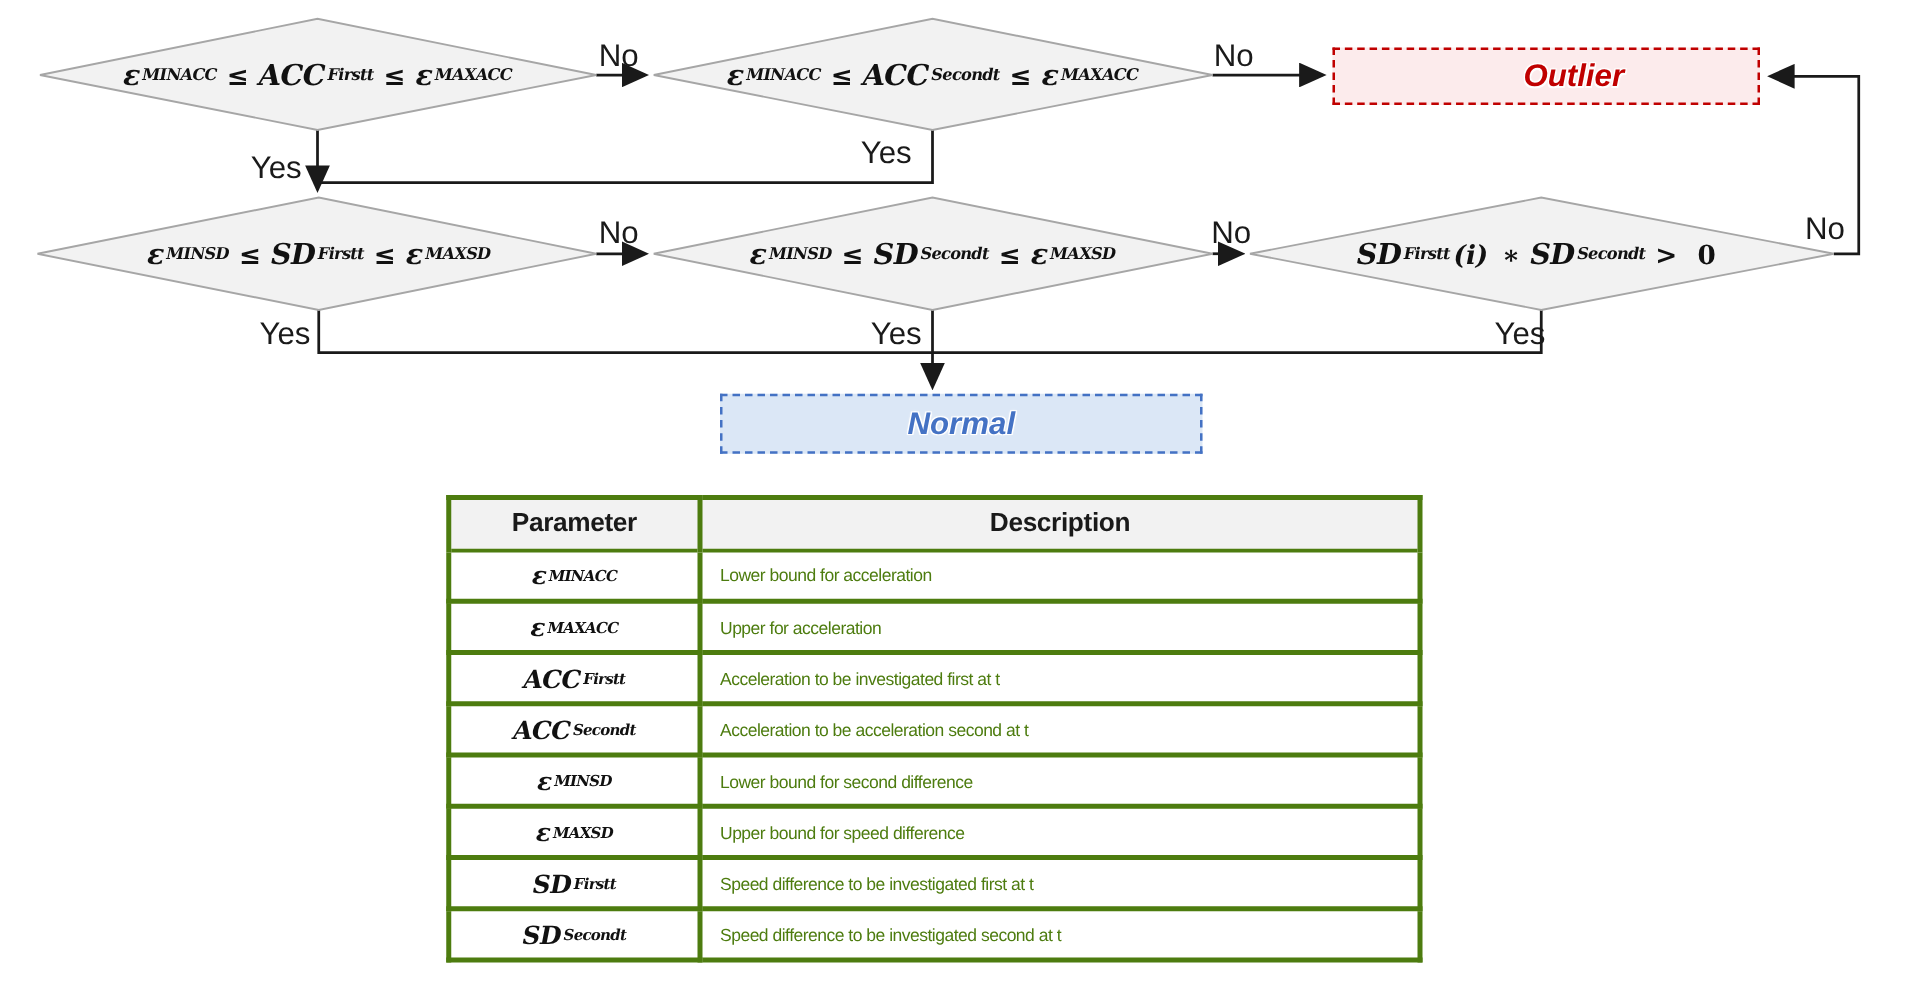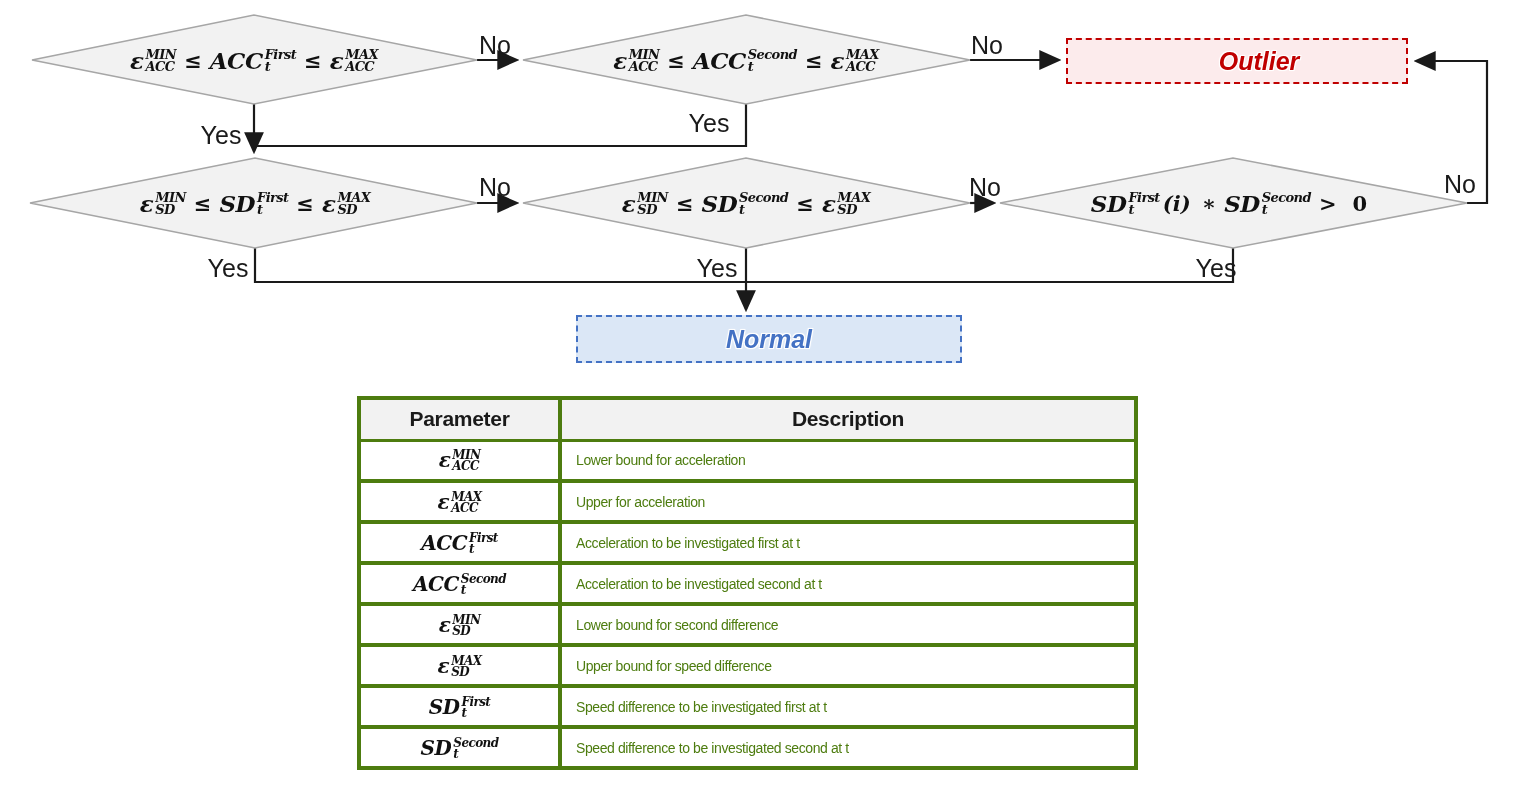--- a/index.html
+++ b/index.html
@@ -13,21 +13,21 @@
 
   
   .dtext { position:absolute; display:flex; align-items:center; justify-content:center; text-align:center; }
   .mexpr {
     font-family:"DejaVu Serif","Liberation Serif",serif;
     font-weight:bold; font-style:italic; color:#111;
     font-size:23px; display:inline-flex; align-items:center; white-space:nowrap;
   }
   .mtok { display:inline-flex; align-items:center; }
   .mbase { letter-spacing:-0.5px; }
-  .mss { display:inline-flex; flex-direction:column; align-items:flex-start; margin-left:2px; transform:translateY(1px);font-style:italic; }
+  .mss { display:inline-flex; flex-direction:row; align-items:flex-start; margin-left:2px; transform:translateY(1px);font-style:italic; }
   .msup, .msub { font-size:13px; line-height:12px; letter-spacing:-0.6px; }
   .mop { font-style:normal; margin:0 8px; font-size:21px; }
   .mop.it { font-style:italic; margin:0 3px; }
 
   
   .flabel { position:absolute; transform:translate(-50%,-50%); font-size:25px; color:#1a1a1a; }
 
   
   .endbox {
     position:absolute; display:flex; align-items:center; justify-content:center;
@@ -287,21 +287,21 @@
         <tr>
           <td class="param-cell"><span class="mexpr">
               <span class="mtok">
                 <span class="mbase">ACC</span>
                 <span class="mss">
                   <span class="msup">Second</span>
                   <span class="msub">t</span>
                 </span>
               </span>
             </span></td>
-          <td class="desc-cell">Acceleration to be investigated second at t</td>
+          <td class="desc-cell">Acceleration to be acceleration second at t</td>
         </tr>
         <tr>
           <td class="param-cell"><span class="mexpr">
               <span class="mtok">
                 <span class="mbase">ε</span>
                 <span class="mss">
                   <span class="msup">MIN</span>
                   <span class="msub">SD</span>
                 </span>
               </span>

